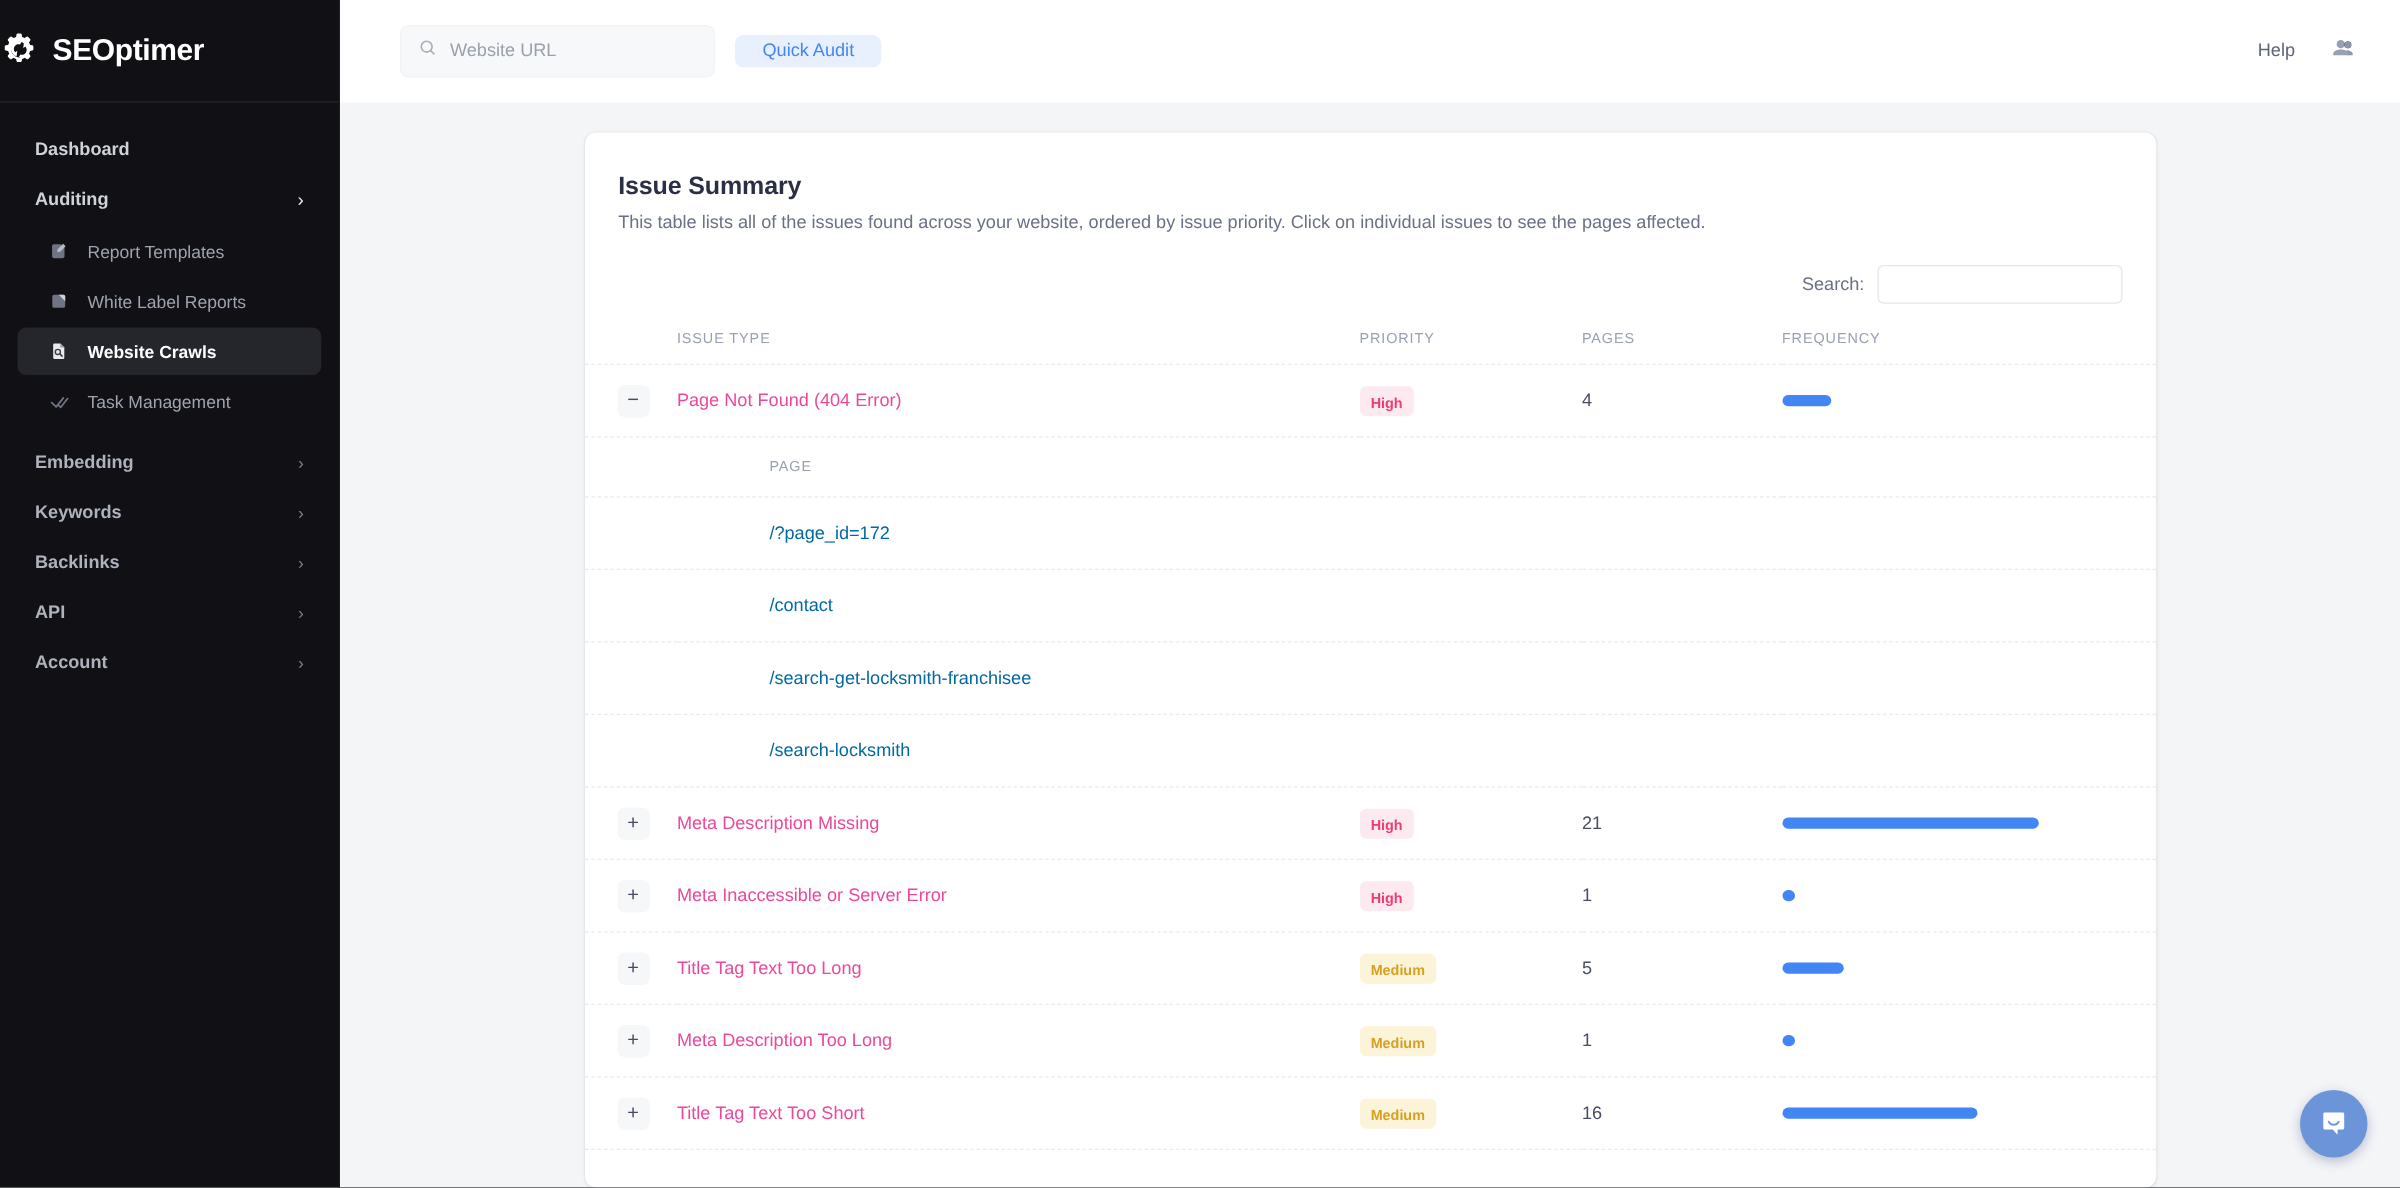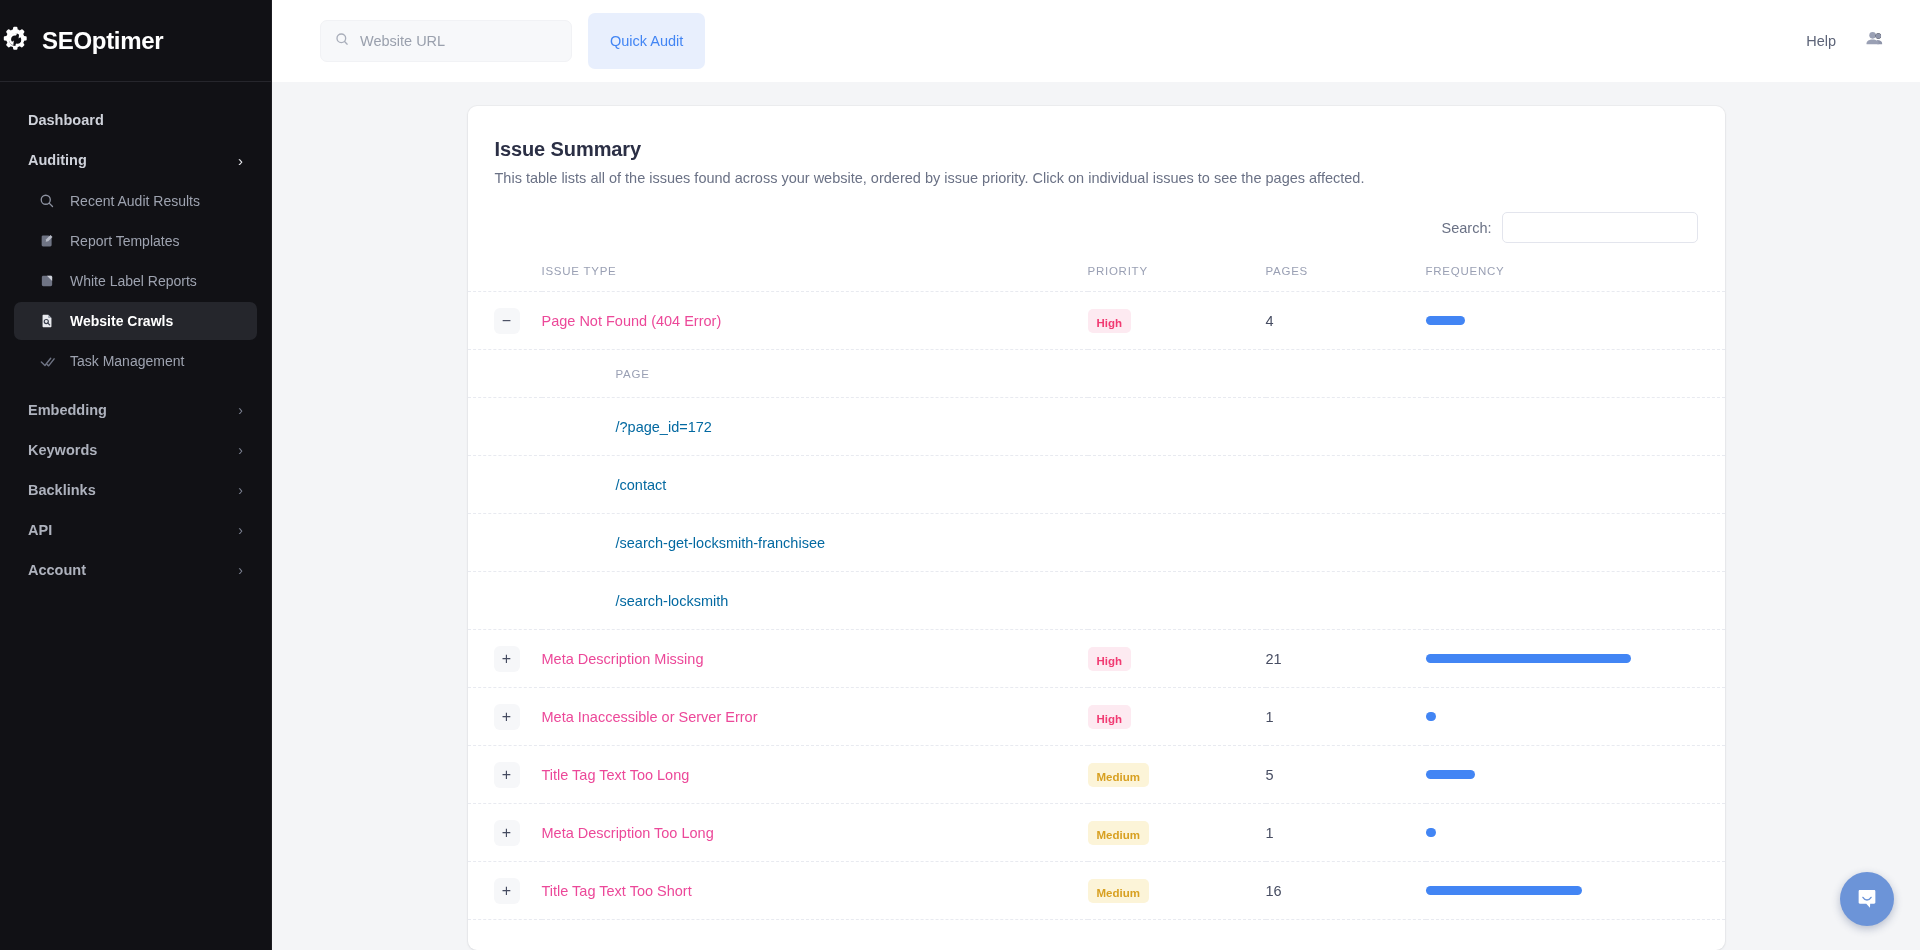--- a/index.html
+++ b/index.html
@@ -52,21 +52,21 @@
     height: 82px; background: #ffffff; display: flex; align-items: center;
     padding: 0 34px 0 48px; flex: none;
   }
   .url-input {
     width: 252px; height: 42px; background: #f7f8fa;
     border: 1px solid #f1f2f5; border-radius: 7px;
     display: flex; align-items: center; padding: 0 14px; cursor: text;
   }
   .url-placeholder { color: #9aa0ad; font-size: 14.5px; margin-left: 10px; }
   .quick-audit {
-    margin-left: 16px; height: 56px; padding: 0 22px;
+    margin-left: 16px; height: 26px; padding: 0 22px;
     background: #e8effd; color: #4285f4; border: none; border-radius: 7px;
     font-size: 14.5px; font-family: inherit; cursor: pointer;
     display: flex; align-items: center;
   }
   .topbar-right { margin-left: auto; display: flex; align-items: center; gap: 28px; }
   .help-link { color: #5d6478; font-size: 14.5px; text-decoration: none; cursor: pointer; }
 
   .content { flex: 1; overflow: hidden; padding: 24px 44px 0 44px; display: flex; justify-content: center; }
   .card {
     width: 1257px; background: #ffffff; border-radius: 9px;
@@ -152,29 +152,20 @@
 
       <div class="nav-item">
         <span class="nav-label">Dashboard</span>
       </div>
 
       <div class="nav-item">
         <span class="nav-label">Auditing</span>
         <span class="chev big">›</span>
       </div>
 
-      <div class="sub-item">
-        <span class="sub-icon">
-          <svg viewBox="0 0 18 18" width="16" height="16">
-              <circle cx="7.6" cy="7.6" r="5.1" fill="none" stroke="#8e93a1" stroke-width="1.5"></circle>
-              <line x1="11.4" y1="11.4" x2="15.2" y2="15.2" stroke="#8e93a1" stroke-width="1.5" stroke-linecap="round"></line>
-            </svg>
-        </span>
-        <span class="sub-label">Recent Audit Results</span>
-      </div>
 
       <div class="sub-item">
         <span class="sub-icon">
           <svg viewBox="0 0 18 18" width="16" height="16">
               <path fill="#6f7484" d="M3 4.4c0-.9.7-1.6 1.6-1.6h6.2L14.2 6v7.6c0 .9-.7 1.6-1.6 1.6H4.6c-.9 0-1.6-.7-1.6-1.6z"></path>
               <path fill="#b7bbc7" d="M12.9 2.3l2.3 2.3-4.8 4.8-2.8.5.5-2.8z"></path>
             </svg>
         </span>
         <span class="sub-label">Report Templates</span>
       </div>

